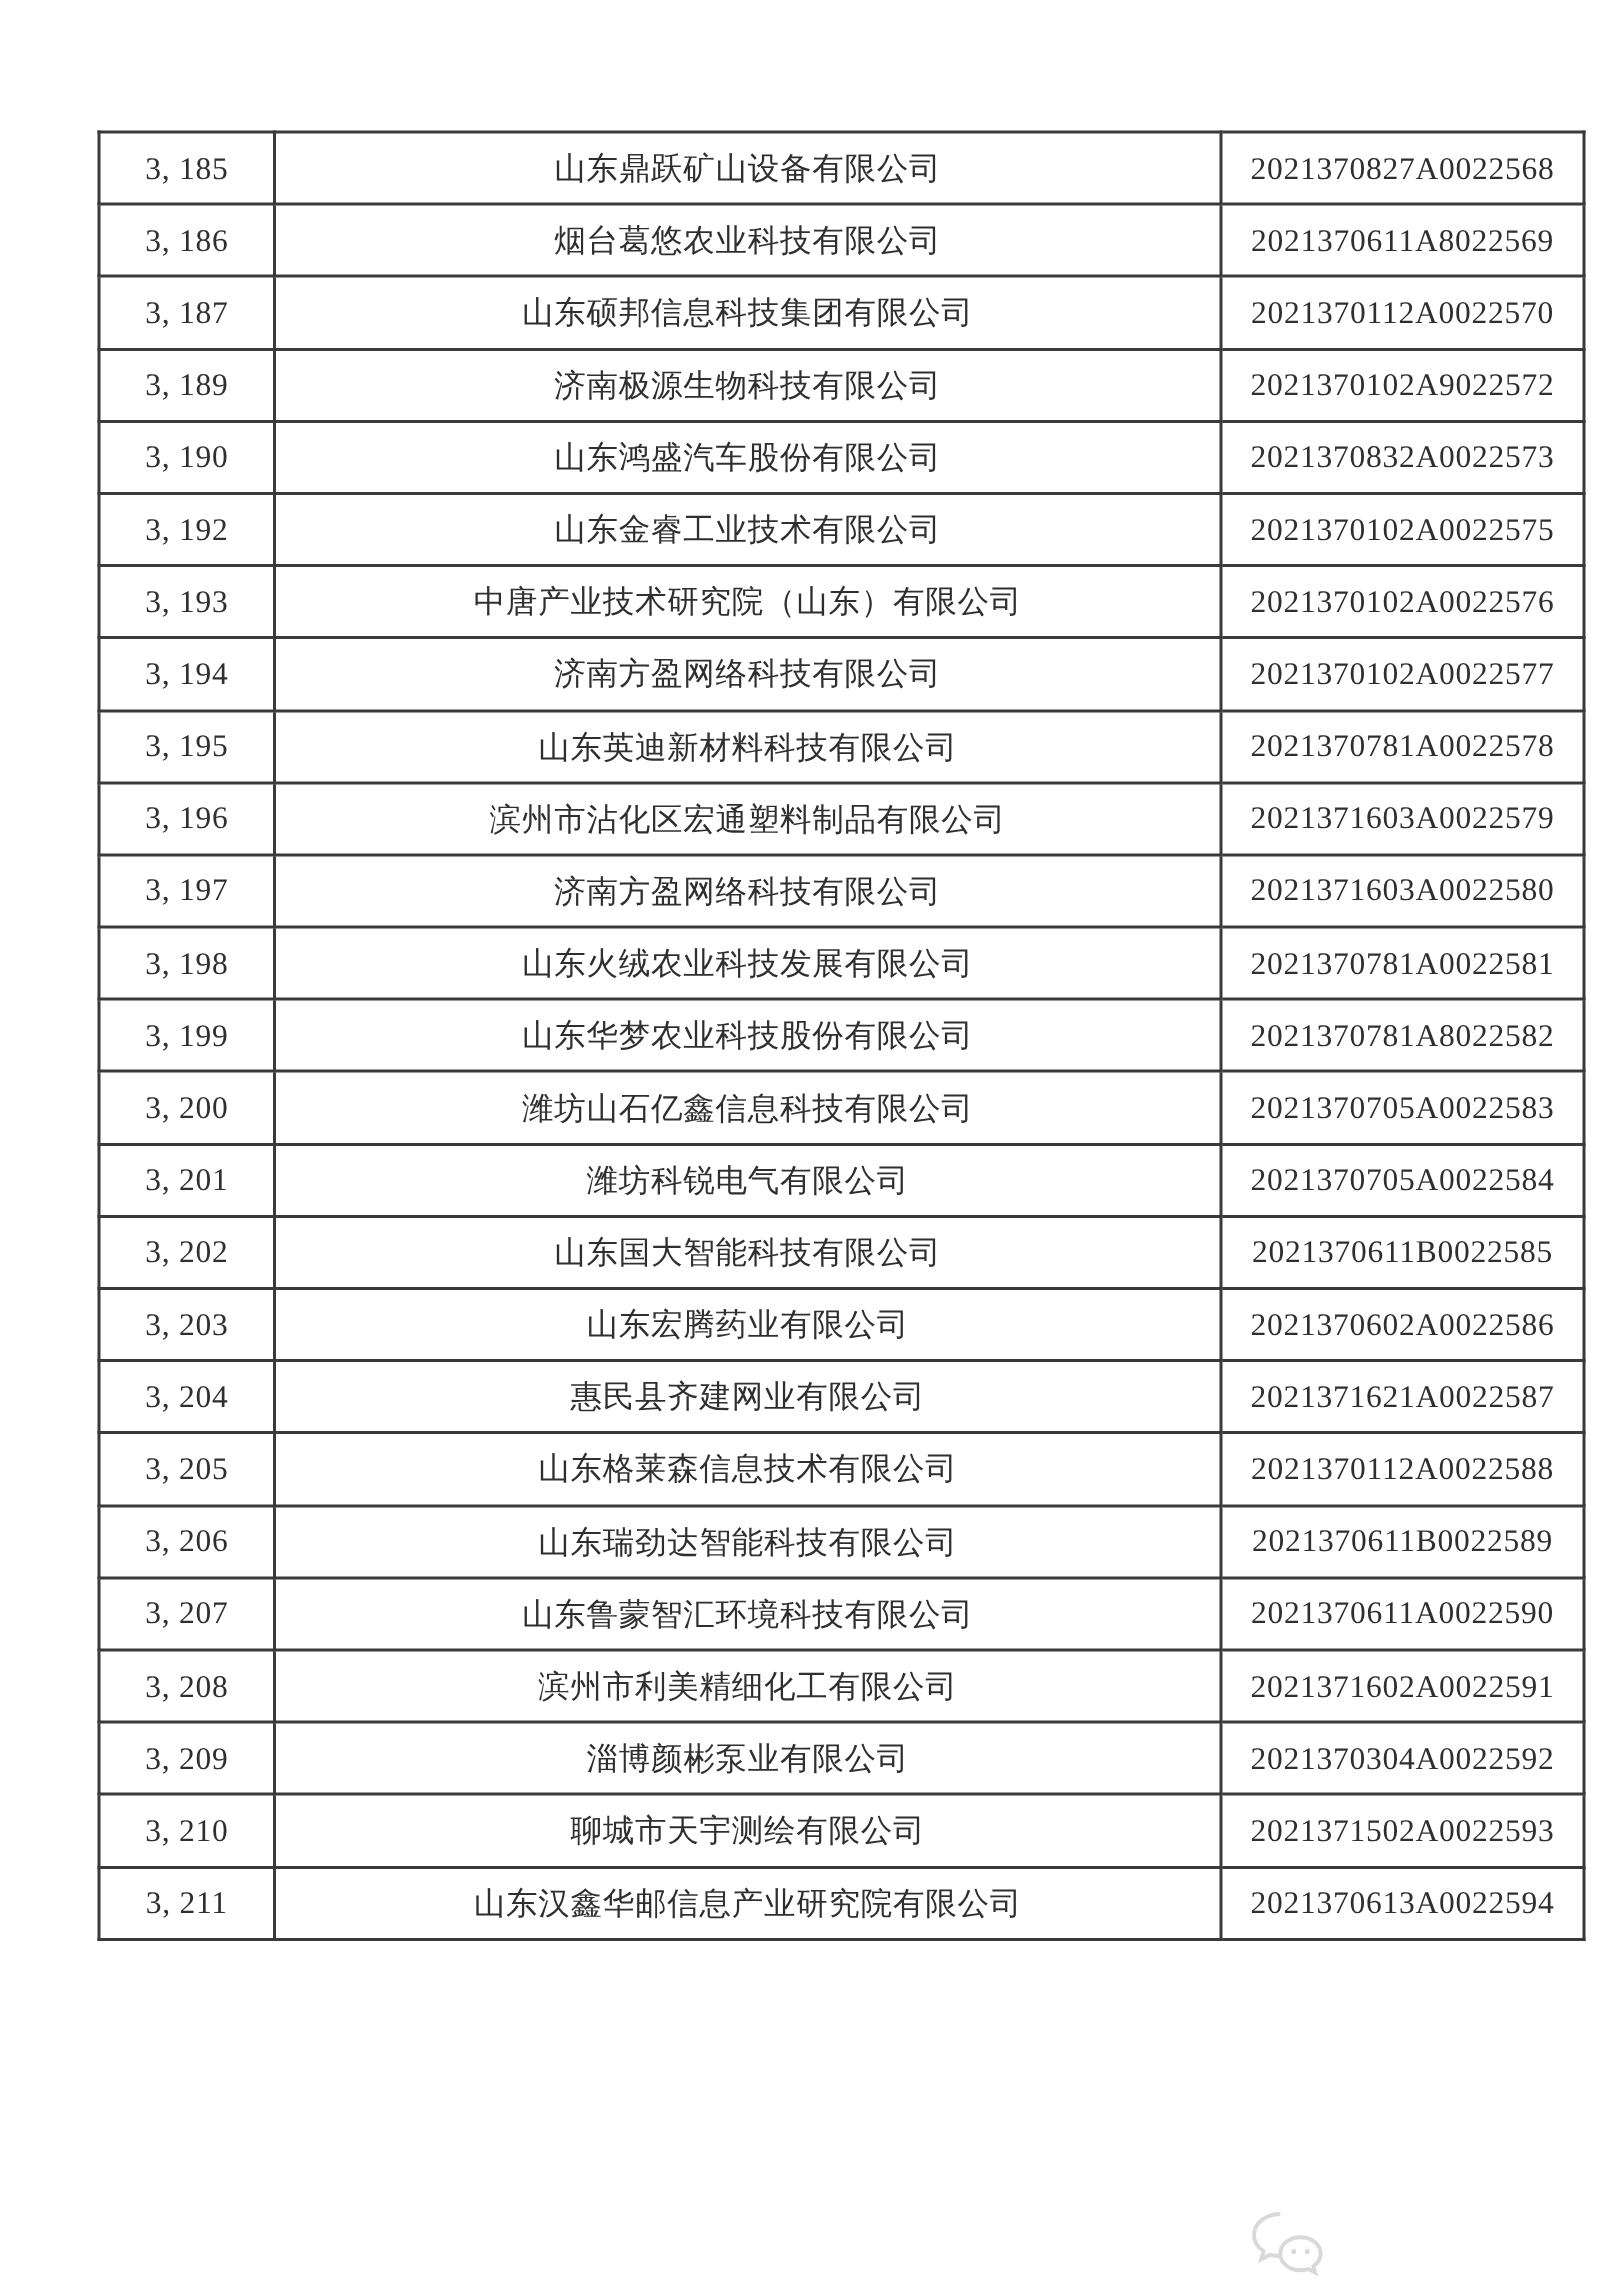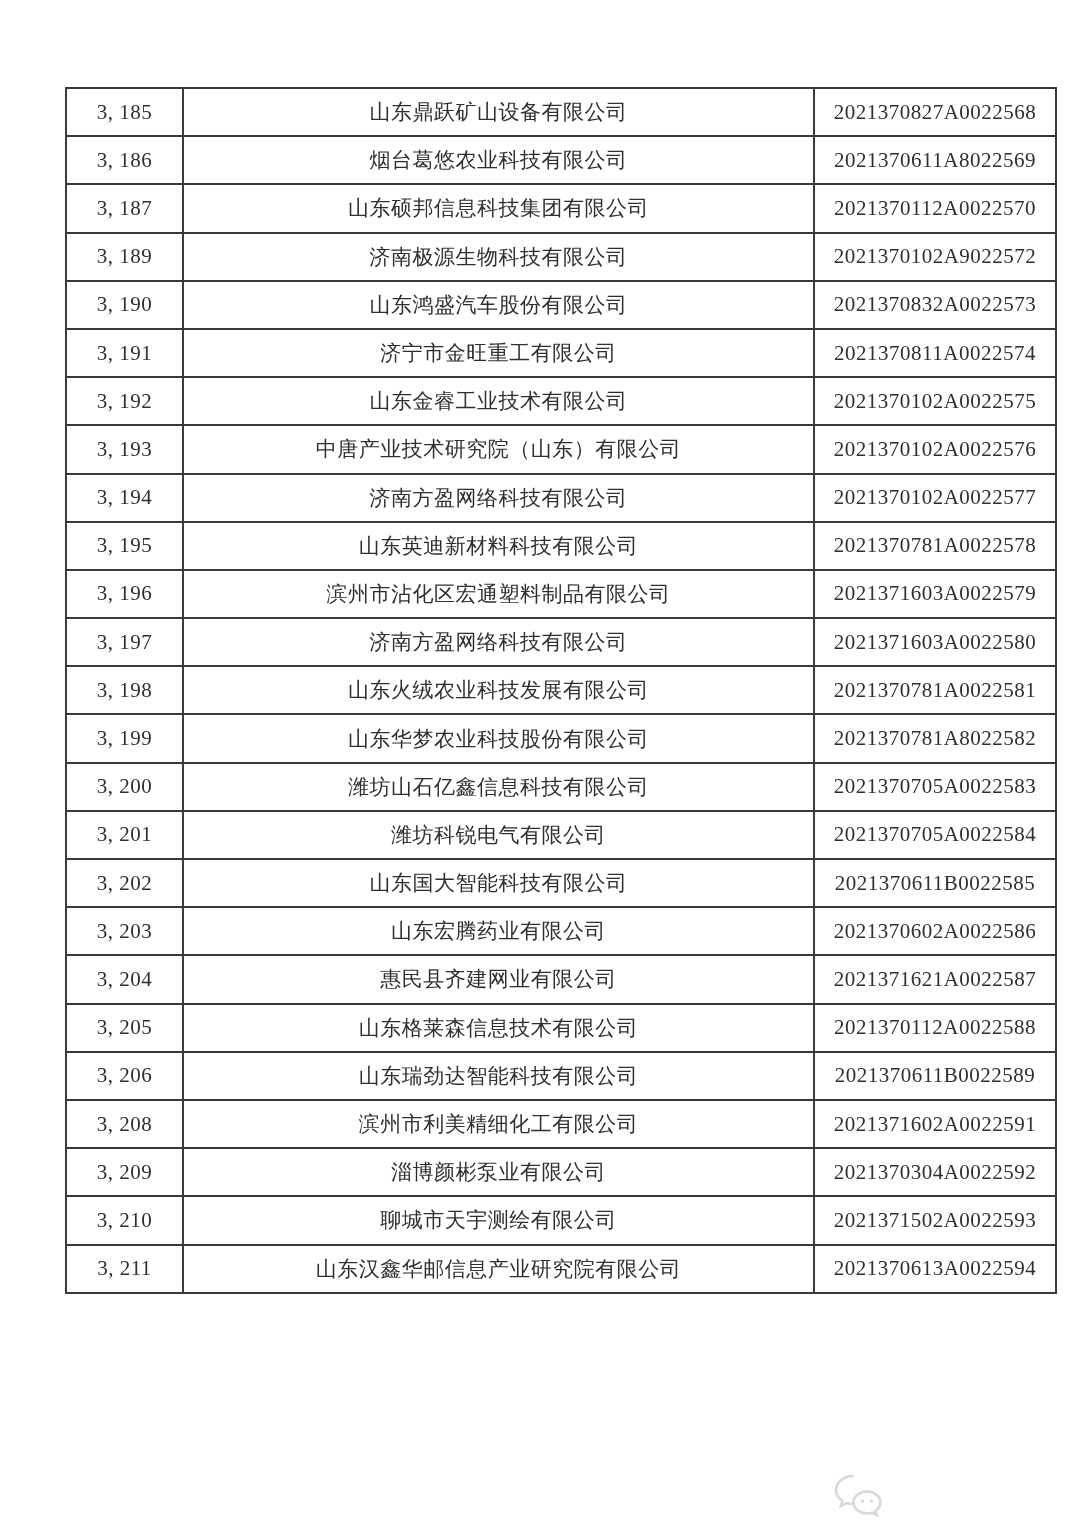--- a/index.html
+++ b/index.html
@@ -81,25 +81,20 @@
           <td class="col-index">3, 189</td>
           <td class="col-company">济南极源生物科技有限公司</td>
           <td class="col-code">2021370102A9022572</td>
         </tr>
         <tr>
           <td class="col-index">3, 190</td>
           <td class="col-company">山东鸿盛汽车股份有限公司</td>
           <td class="col-code">2021370832A0022573</td>
         </tr>
         <tr>
-          <td class="col-index">3, 191</td>
-          <td class="col-company">济宁市金旺重工有限公司</td>
-          <td class="col-code">2021370811A0022574</td>
-        </tr>
-        <tr>
           <td class="col-index">3, 192</td>
           <td class="col-company">山东金睿工业技术有限公司</td>
           <td class="col-code">2021370102A0022575</td>
         </tr>
         <tr>
           <td class="col-index">3, 193</td>
           <td class="col-company">中唐产业技术研究院（山东）有限公司</td>
           <td class="col-code">2021370102A0022576</td>
         </tr>
         <tr>
@@ -159,20 +154,25 @@
         </tr>
         <tr>
           <td class="col-index">3, 205</td>
           <td class="col-company">山东格莱森信息技术有限公司</td>
           <td class="col-code">2021370112A0022588</td>
         </tr>
         <tr>
           <td class="col-index">3, 206</td>
           <td class="col-company">山东瑞劲达智能科技有限公司</td>
           <td class="col-code">2021370611B0022589</td>
+        </tr>
+        <tr>
+          <td class="col-index">3, 207</td>
+          <td class="col-company">山东鲁蒙智汇环境科技有限公司</td>
+          <td class="col-code">2021370611A0022590</td>
         </tr>
         <tr>
           <td class="col-index">3, 208</td>
           <td class="col-company">滨州市利美精细化工有限公司</td>
           <td class="col-code">2021371602A0022591</td>
         </tr>
         <tr>
           <td class="col-index">3, 209</td>
           <td class="col-company">淄博颜彬泵业有限公司</td>
           <td class="col-code">2021370304A0022592</td>

